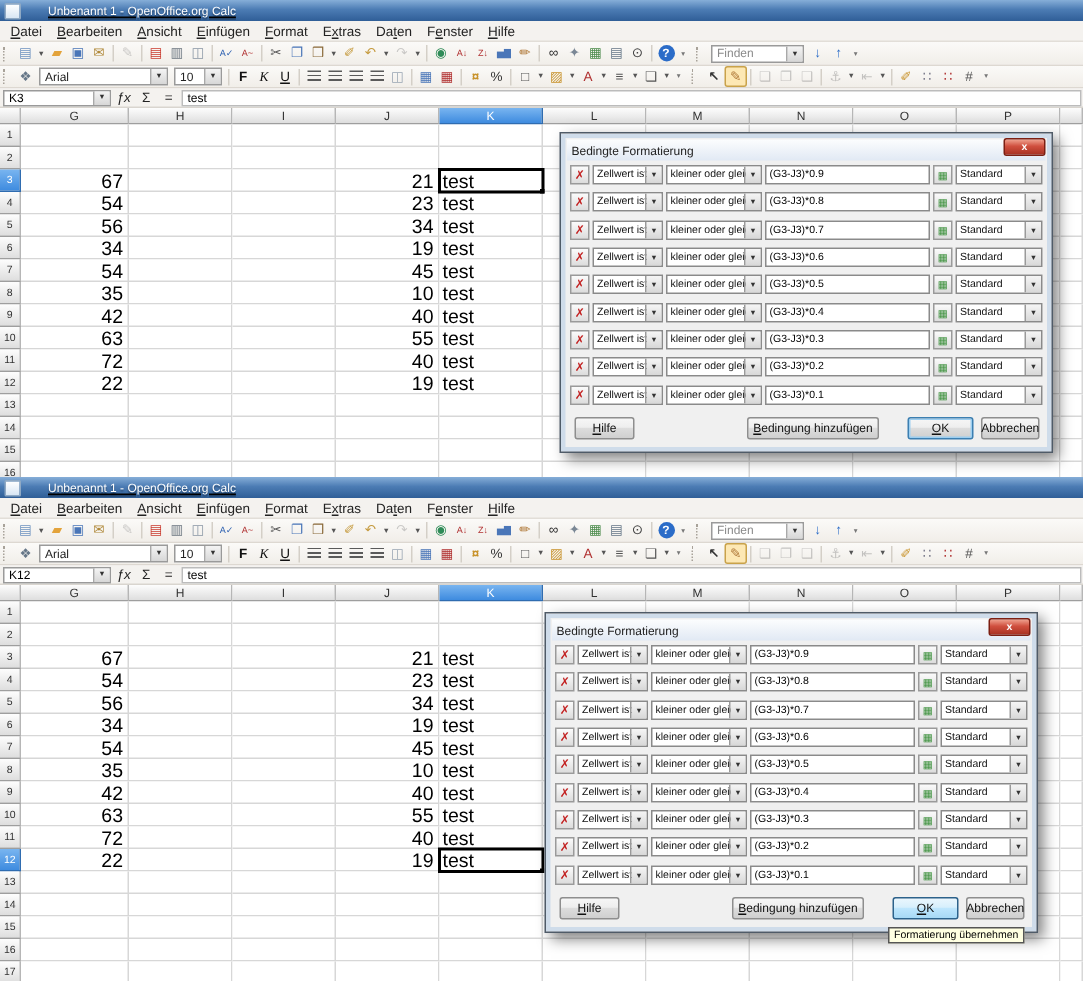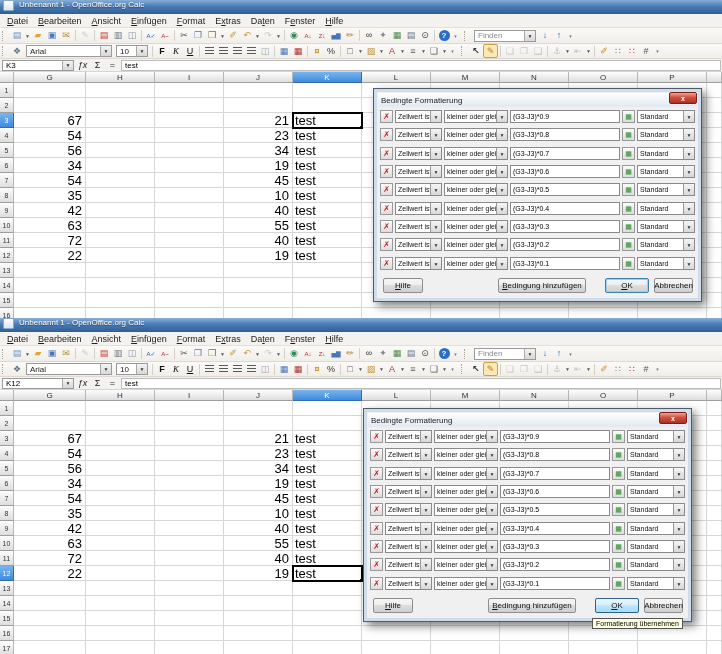--- a/index.html
+++ b/index.html
@@ -3,21 +3,21 @@
 <meta charset="utf-8">
 <style>
   html,body{margin:0;padding:0;background:#fff;}
   body{font-family:"Liberation Sans","DejaVu Sans",sans-serif;-webkit-font-smoothing:antialiased;}
   #stage{position:relative;width:722px;height:654px;overflow:hidden;background:#fff;}
   .screen{position:absolute;left:0;width:722px;overflow:hidden;background:#fff;}
 
   
   .titlebar{position:absolute;left:0;right:0;top:0;height:14px;
     background:linear-gradient(180deg,#86aed8 0%,#4c7cb4 45%,#2f5e97 100%);
-    display:flex;gap:5px;padding-left:3px;box-sizing:border-box;}
+    display:flex;align-items:center;gap:18px;padding-left:3px;box-sizing:border-box;text-decoration:underline;}
   .app-icon{width:9px;height:9px;background:linear-gradient(#ffffff,#d8e6f4);
     border:1px solid #8fa9c4;border-radius:1px;flex:none;}
   .win-title{color:#fff;font-size:8px;text-shadow:0 1px 1px rgba(0,0,0,.45);white-space:nowrap;}
 
   .menubar{position:absolute;left:0;right:0;top:14px;height:14px;background:#f4f2ef;
     border-bottom:1px solid #e2ded8;display:flex;align-items:stretch;padding-left:2px;box-sizing:border-box;}
   .menu-item{font-size:9px;color:#222;padding:0 5px;display:flex;align-items:center;white-space:nowrap;}
 
   .toolbar{position:absolute;left:0;right:0;display:flex;align-items:center;
     background:linear-gradient(#fbfaf8,#f1eee9);border-bottom:1px solid #ddd8d1;box-sizing:border-box;}

